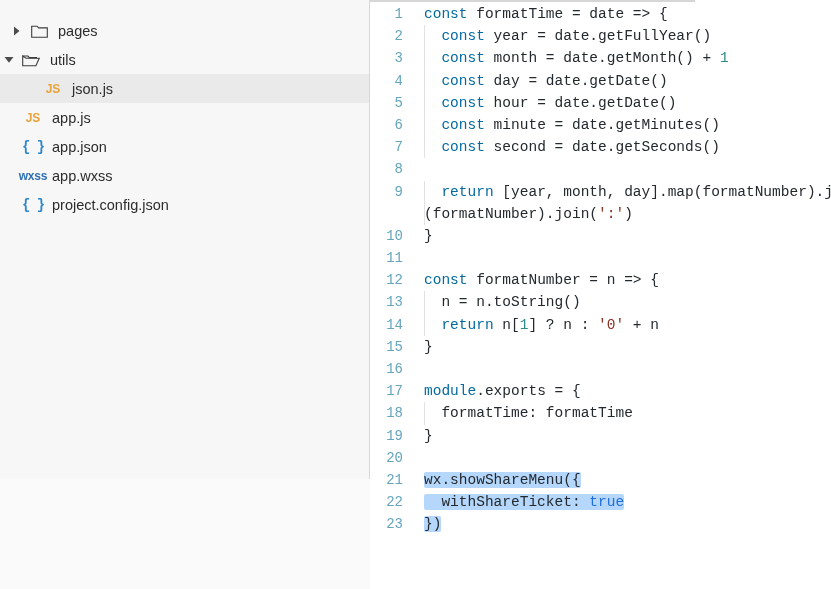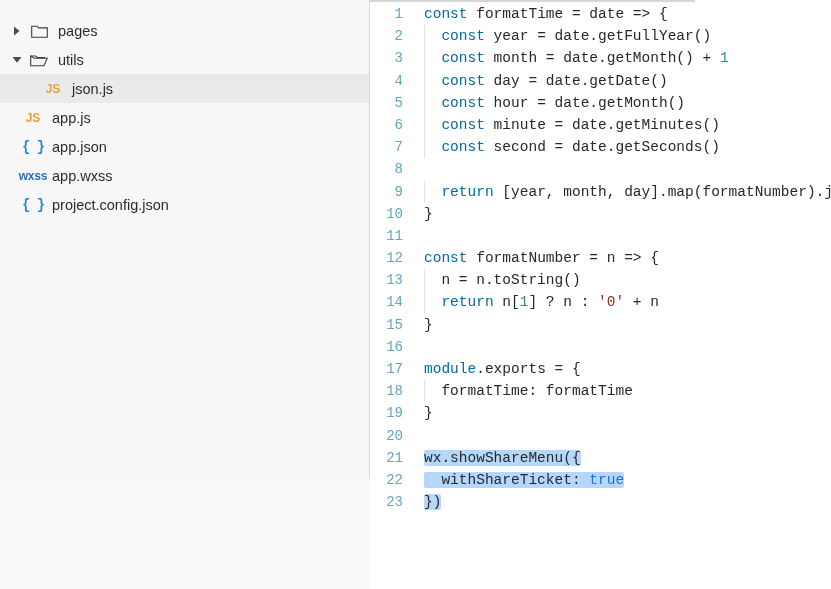--- a/index.html
+++ b/index.html
@@ -176,21 +176,21 @@
           </svg>
       </span>
       <span class="icon-slot">
         <svg width="17" height="14" viewBox="0 0 17 14">
           <path d="M0.7 2.2 h5.4 l1.5 1.7 h8.7 v9.3 h-15.6 z" fill="none" stroke="#3c3c3c" stroke-width="1.1"></path>
         </svg>
       </span>
       <span class="tree-label">pages</span>
     </div>
 
-    <div class="tree-row" style="padding-left:8px;">
+    <div class="tree-row" style="padding-left:0;">
       <span class="twisty">
         <svg width="10" height="8" viewBox="0 0 10 8">
             <path d="M0.5 1 L9.5 1 L5 6.8 Z" fill="#4d4d4d"></path>
           </svg>
       </span>
       <span class="icon-slot">
         <svg width="18" height="14" viewBox="0 0 18 14">
           <path d="M0.7 3 h5.2 l1.5 1.6 h7.6" fill="none" stroke="#3c3c3c" stroke-width="1.1"></path>
           <path d="M0.7 3 v9.8 h13.2 l3.4 -7.6 h-13.2 z" fill="none" stroke="#3c3c3c" stroke-width="1.1"></path>
         </svg>
@@ -253,21 +253,21 @@
         <span class="code-text"><span class="indent-guide"></span><span class="id">  </span><span class="k">const</span><span class="id"> month = date.getMonth() + </span><span class="num">1</span></span>
       </div>
 
       <div class="code-line">
         <span class="gutter">4</span>
         <span class="code-text"><span class="indent-guide"></span><span class="id">  </span><span class="k">const</span><span class="id"> day = date.getDate()</span></span>
       </div>
 
       <div class="code-line">
         <span class="gutter">5</span>
-        <span class="code-text"><span class="indent-guide"></span><span class="id">  </span><span class="k">const</span><span class="id"> hour = date.getMonth()</span></span>
+        <span class="code-text"><span class="indent-guide"></span><span class="id">  </span><span class="k">const</span><span class="id"> hour = date.getDate()</span></span>
       </div>
 
       <div class="code-line">
         <span class="gutter">6</span>
         <span class="code-text"><span class="indent-guide"></span><span class="id">  </span><span class="k">const</span><span class="id"> minute = date.getMinutes()</span></span>
       </div>
 
       <div class="code-line">
         <span class="gutter">7</span>
         <span class="code-text"><span class="indent-guide"></span><span class="id">  </span><span class="k">const</span><span class="id"> second = date.getSeconds()</span></span>
@@ -276,20 +276,24 @@
       <div class="code-line">
         <span class="gutter">8</span>
         <span class="code-text"><span class="indent-guide"></span></span>
       </div>
 
       <div class="code-line">
         <span class="gutter">9</span>
         <span class="code-text"><span class="indent-guide"></span><span class="id">  </span><span class="k">return</span><span class="id"> [year, month, day].map(formatNumber).j</span></span>
       </div>
 
+      <div class="code-line">
+        <span class="gutter blank"></span>
+        <span class="code-text"><span class="indent-guide"></span><span class="id">(formatNumber).join(</span><span class="str">':'</span><span class="id">)</span></span>
+      </div>
 
       <div class="code-line">
         <span class="gutter">10</span>
         <span class="code-text"><span class="id">}</span></span>
       </div>
 
       <div class="code-line">
         <span class="gutter">11</span>
         <span class="code-text"></span>
       </div>

